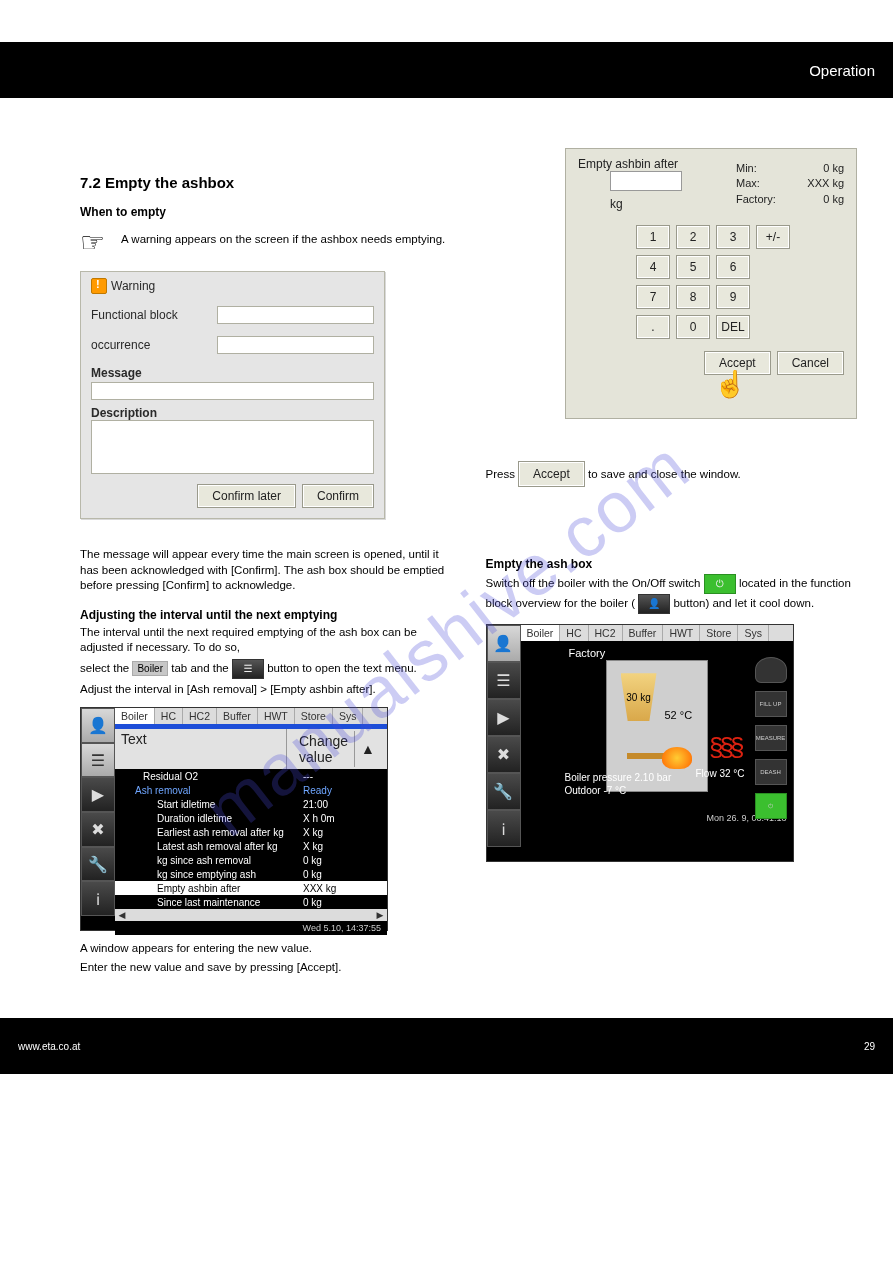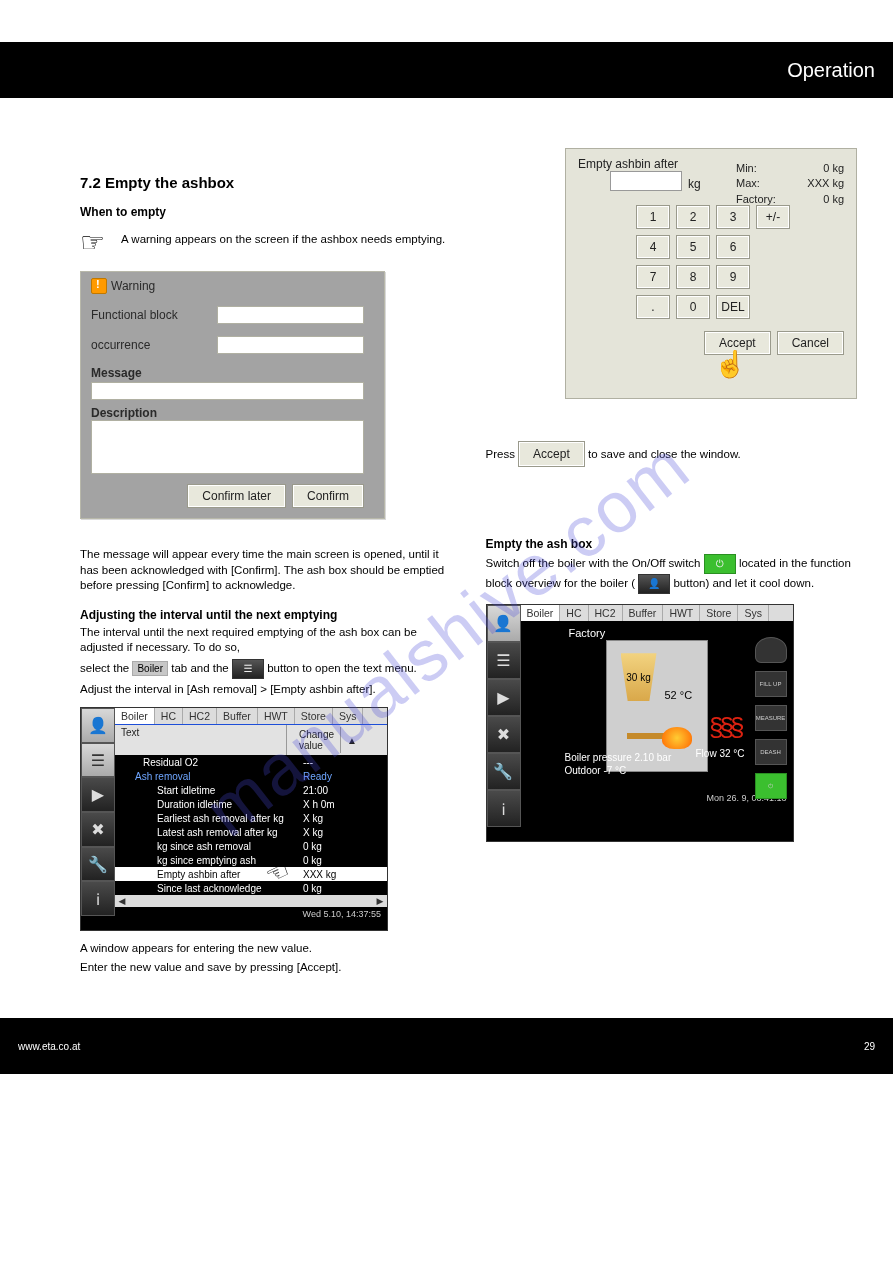--- a/index.html
+++ b/index.html
@@ -14,21 +14,21 @@
   }
   .top-bar, .bottom-bar {
     background: #000;
     color: #fff;
     height: 56px;
     box-sizing: border-box;
     padding: 0 18px;
     display: flex;
     align-items: center;
   }
-  .top-bar { margin-top: 42px; justify-content: flex-end; font-size: 20px; }
+  .top-bar { margin-top: 42px; justify-content: flex-end; font-size: 15px; }
   .bottom-bar { margin-top: 40px; justify-content: space-between; font-size: 10px; }
   .page {
     padding: 50px 36px 0 80px;
     box-sizing: border-box;
     display: flex;
     gap: 34px;
     position: relative;
   }
   .col { flex: 1; min-width: 0; }
   .col p { margin: 3px 0; font-size: 11.5px; line-height: 1.35; }
@@ -38,23 +38,23 @@
     font-size: 28px;
     display: inline-block;
     vertical-align: top;
     margin-right: 8px;
     line-height: 1;
   }
   .note-row { display: flex; align-items: flex-start; gap: 8px; margin-top: 10px; }
 
   
   .dlg {
-    background: #a3a3a3;
+    background: #e5e5e5;
     border: 1px solid #b8b8aa;
-    padding: 6px 20px 10px 10px;
+    padding: 6px 10px 10px 10px;
     box-sizing: border-box;
     font-size: 12px;
     color: #2a2a2a;
     margin-top: 14px;
     box-shadow: 1px 1px 0 rgba(0,0,0,.15);
   }
   .dlg .title-row { display: flex; align-items: center; gap: 4px; margin-bottom: 6px; }
   .dlg .warn-ico {
     width: 14px; height: 14px; background: #ff9a00; border: 1px solid #c07800;
     display: inline-block; border-radius: 2px; position: relative;
@@ -93,22 +93,22 @@
   }
   .touch .side .sicon.light { background: linear-gradient(180deg,#d8d8d8,#aaa); color:#333;}
   .touch .main { margin-left: 34px; }
   .touch .tabs { display: flex; background:#dcdcdc; }
   .touch .tabs span {
     padding: 2px 6px; color:#333; background:#dcdcdc; border-right:1px solid #aaa;
     font-size: 10.5px;
   }
   .touch .tabs span.active { background:#fff; font-weight:400; }
   .touch .gridhead {
-    display:flex; background:#e2e2e2; color:#222; font-size:10px;
-    border-top:1px solid #1d4ed8;
+    display:flex; background:#e2e2e2; color:#222; font-size:14px;
+    border-top:5px solid #1d4ed8;
     justify-content:space-between;
   }
   .touch .gridhead span:first-child{flex:1;padding:2px 6px;border-right:1px solid #999;}
   .touch .gridhead span:last-child{width:88px;padding:2px 6px;display:flex;justify-content:space-between;align-items:center;}
   .touch .rows { background:#000; color:#fff; }
   .touch .rows .r { display:flex; padding:1.5px 0; }
   .touch .rows .r .c1{flex:1;padding-left:20px;}
   .touch .rows .r .c2{width:84px;}
   .touch .rows .r.ind1 .c1{padding-left:28px;}
   .touch .rows .r.ind2 .c1{padding-left:42px;}
@@ -146,21 +146,21 @@
   .bvis .rbtn{width:30px;height:24px;background:#333;border:1px solid #555;font-size:6px;display:flex;align-items:center;justify-content:center;color:#ccc;}
   .bvis .rbtn.green{background:#3bbf2f;border-color:#2a8f22;}
   .bvis .clock{width:30px;height:24px;border:1px solid #555;background:#333;border-radius:50% 50% 6px 6px;}
 
   
   .keypad {
     background:#e4e4d9;border:1px solid #b0b0a2;padding:8px 12px 12px;
     box-sizing:border-box;font-size:12px;color:#222;width:292px;float:right;
   }
   .keypad .kp-top{display:flex;justify-content:space-between;}
-  .keypad .kp-input-wrap{display:flex;align-items:flex-end;gap:6px;margin-top:10px;margin-left:32px;}
+  .keypad .kp-input-wrap{display:flex;align-items:flex-start;gap:6px;margin-top:10px;margin-left:32px;flex-direction:column;}
   .keypad .kp-input{width:70px;height:18px;background:#fff;border:1px solid #999;}
   .keypad .kp-limits{text-align:left;font-size:11px;line-height:1.4;margin-top:4px;}
   .keypad .kp-limits .row{display:flex;gap:8px;padding-left:35px;}
   .keypad .kp-limits .lab{width:50px;}
   .keypad .kp-limits .val{width:50px;text-align:right;}
   .keypad .grid{display:grid;grid-template-columns:repeat(4,34px);gap:6px;margin:14px 0 12px 58px;}
   .keypad .grid button{padding:0;height:24px;}
   .keypad .actions{display:flex;justify-content:flex-end;gap:6px;}
   .clearfix::after{content:"";display:block;clear:both;}
 
@@ -291,21 +291,21 @@
             </div>
             <div class="r ind2">
               <span class="c1">kg since emptying ash</span>
               <span class="c2">0 kg</span>
             </div>
             <div class="r ind2 sel">
               <span class="c1">Empty ashbin after</span>
               <span class="c2">XXX kg</span>
             </div>
             <div class="r ind2">
-              <span class="c1">Since last acknowledge</span>
+              <span class="c1">Since last maintenance</span>
               <span class="c2">0 kg</span>
             </div>
           </div>
         <div class="scrollbar"></div>
         <div class="footer">Wed 5.10, 14:37:55</div>
       </div>
       <span class="hand-cursor" style="right:98px;bottom:42px;">☜</span>
     </div>
 
     <p style="margin-top:10px">A window appears for entering the new value.</p>

